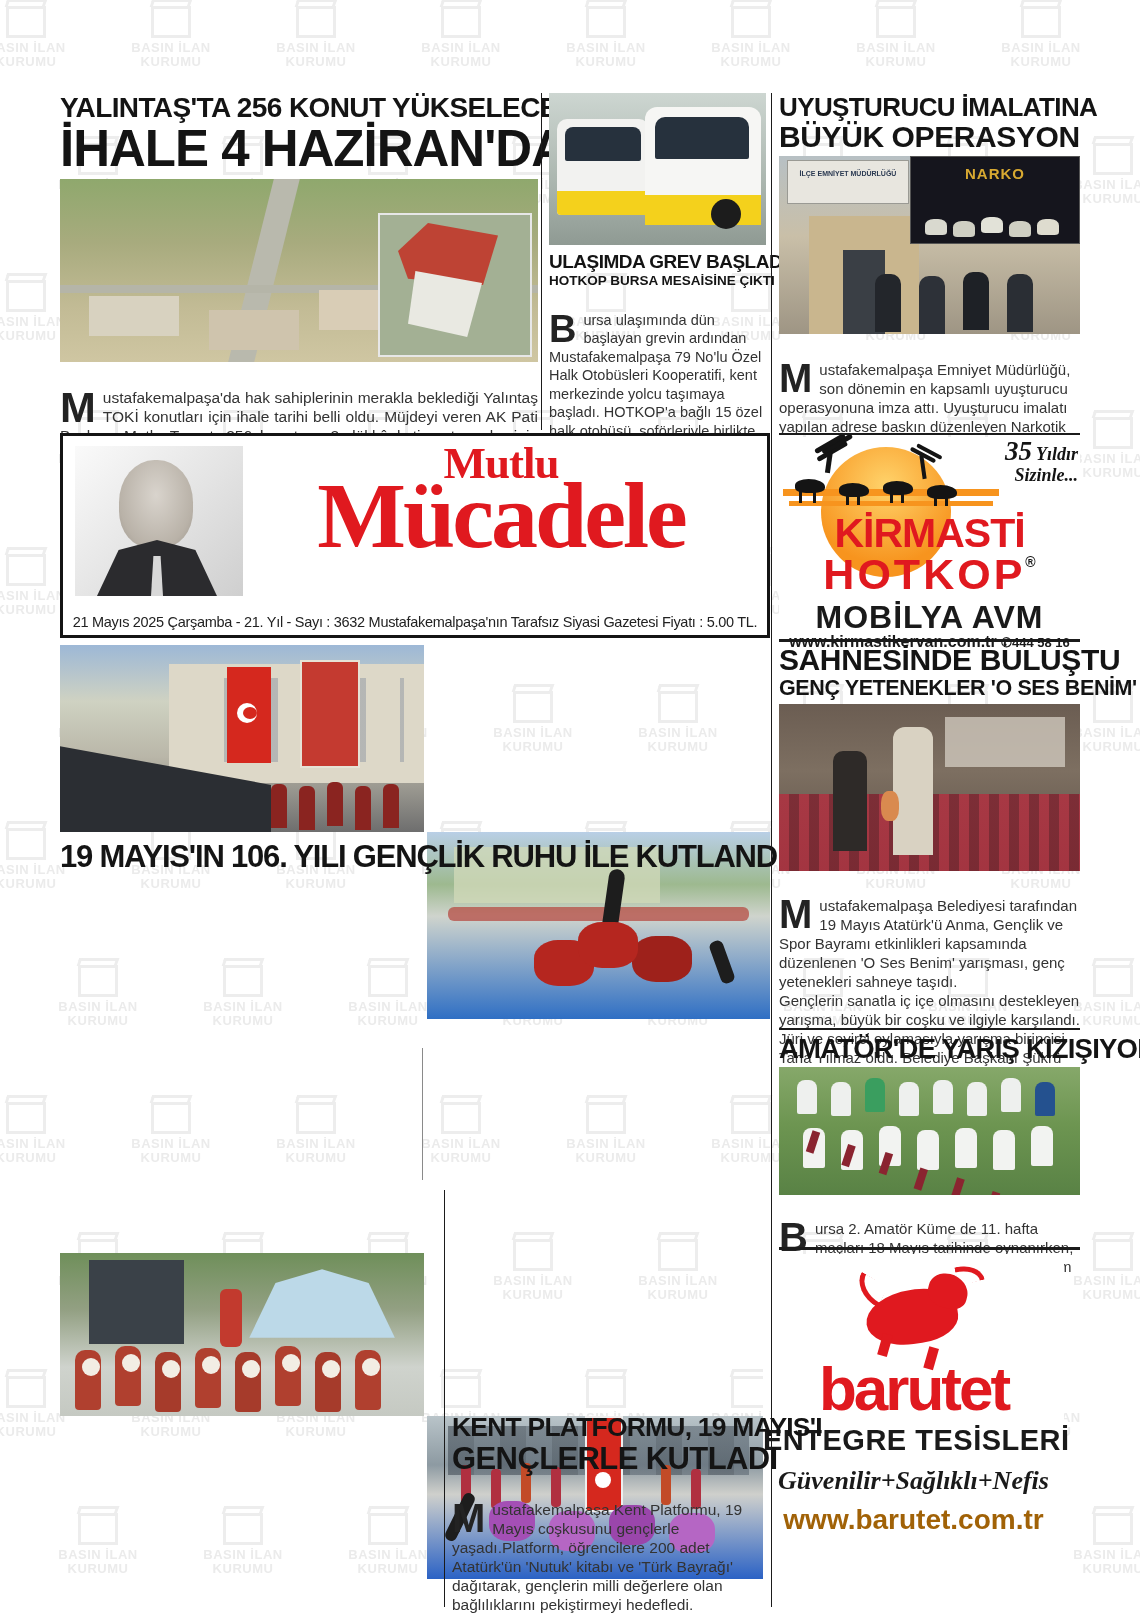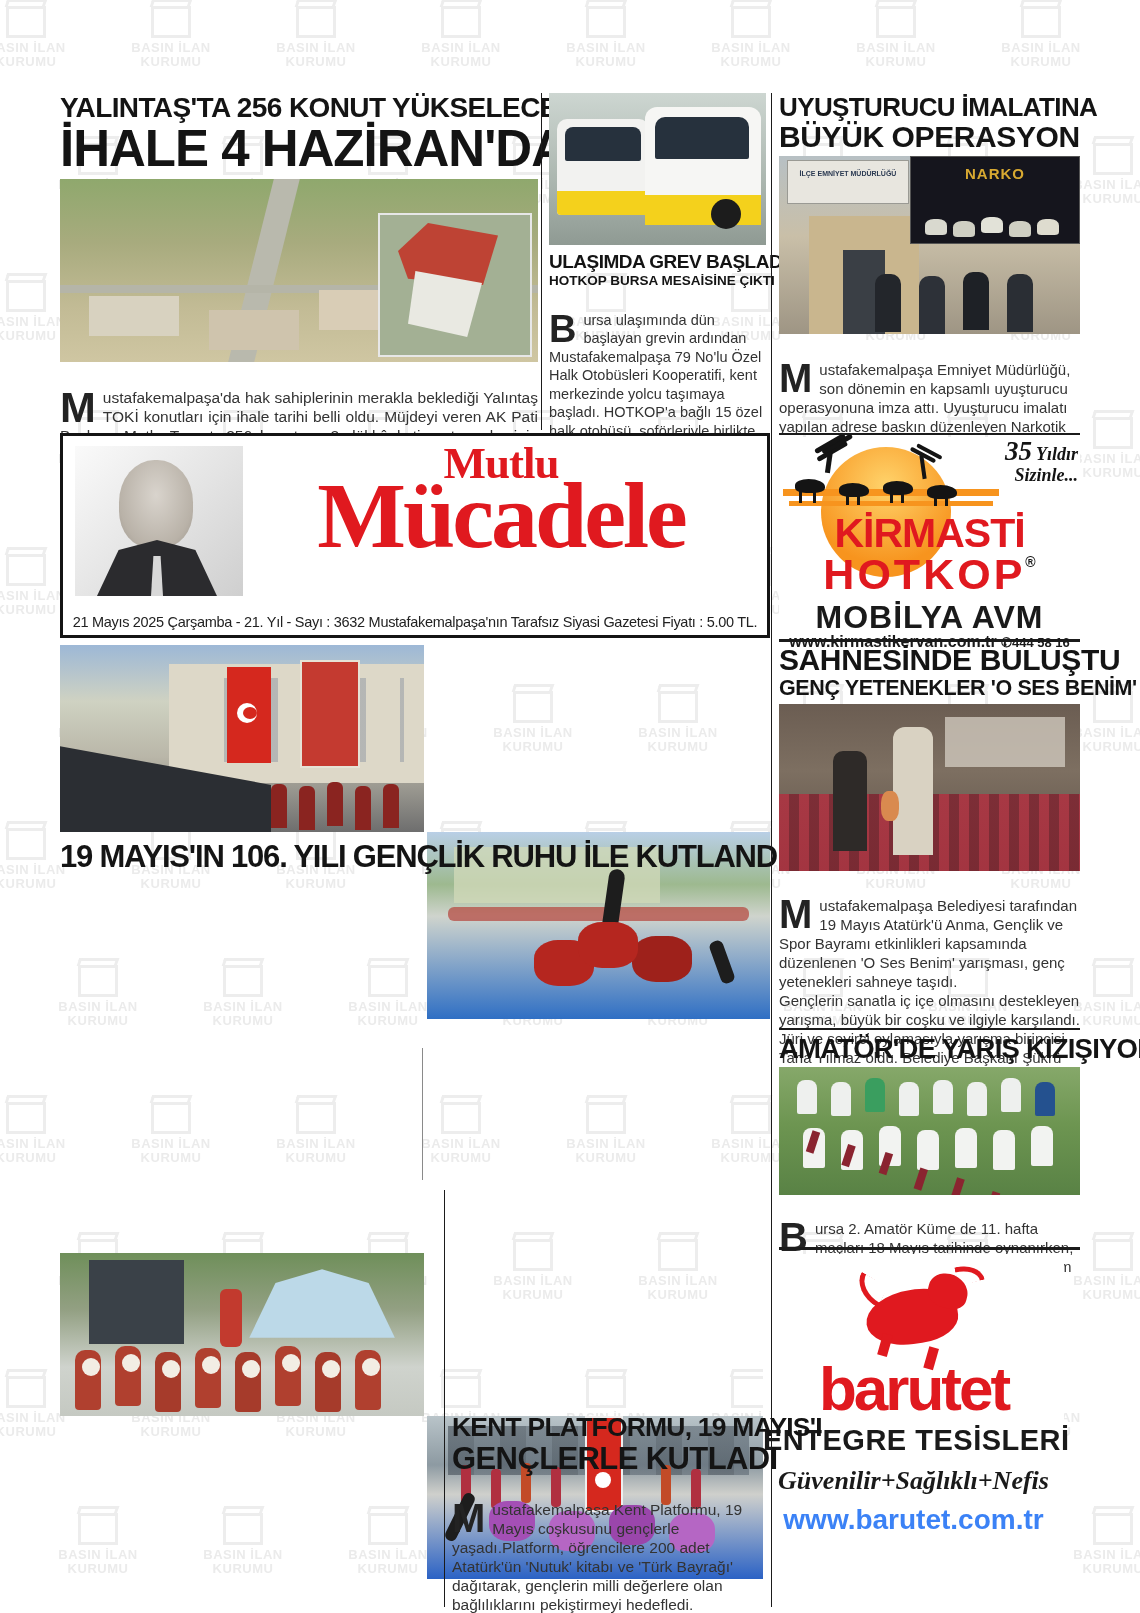--- a/index.html
+++ b/index.html
@@ -699,21 +699,21 @@
     <div style="position:relative;width:140px;height:100px;margin:6px auto 0;">
       <div class="abs" style="left:22px;top:30px;width:92px;height:54px;background:#e0191f;border-radius:55% 45% 45% 50%;transform:rotate(-8deg);"></div>
       <div class="abs" style="left:84px;top:14px;width:40px;height:34px;background:#e0191f;border-radius:50% 60% 40% 50%;transform:rotate(14deg);"></div>
       <div class="abs" style="left:112px;top:4px;width:22px;height:14px;border:5px solid #e0191f;border-bottom:none;border-left:none;border-radius:0 100% 0 0;transform:rotate(-14deg);"></div>
       <div class="abs" style="left:10px;top:18px;width:26px;height:18px;border:5px solid #e0191f;border-top:none;border-right:none;border-radius:0 0 0 100%;transform:rotate(30deg);"></div>
       <div class="abs" style="left:36px;top:74px;width:10px;height:22px;background:#e0191f;transform:rotate(16deg);box-shadow:48px 0 0 #e0191f;"></div>
     </div>
     <div class="red nowrap" style="font-weight:bold;font-size:62px;line-height:58px;letter-spacing:-3px;">barutet</div>
     <div class="nowrap" style="font-weight:bold;font-size:29px;line-height:44px;letter-spacing:0.5px;color:#1a1a1a;">ENTEGRE TESİSLERİ</div>
     <div class="serif nowrap" style="font-weight:bold;font-style:italic;font-size:26px;line-height:38px;color:#1a1a1a;">Güvenilir+Sağlıklı+Nefis</div>
-    <div class="nowrap" style="font-weight:bold;font-size:28px;line-height:40px;color:#3b82f6;">www.barutet.com.tr</div>
+    <div class="nowrap" style="font-weight:bold;font-size:28px;line-height:40px;color:#a16207;">www.barutet.com.tr</div>
   </div>
 
   <div class="vline" style="left:444px;top:1190px;height:417px;"></div>
 
   <div class="abs z1" style="left:452px;top:1412px;width:318px;">
     <div class="hl nowrap" style="font-size:26.5px;line-height:30px;letter-spacing:-0.8px;">KENT PLATFORMU, 19 MAYIS'I</div>
     <div class="hl nowrap" style="font-size:31px;line-height:34px;letter-spacing:-0.6px;">GENÇLERLE KUTLADI</div>
     <div class="body" style="margin-top:5px;text-align:left;">
       <span class="dc" style="font-size:40px;line-height:31px;">M</span><span>ustafakemalpaşa Kent Platformu, 19 Mayıs coşkusunu gençlerle yaşadı.Platform, öğrencilere 200 adet Atatürk'ün 'Nutuk' kitabı ve 'Türk Bayrağı' dağıtarak, gençlerin milli değerlere olan bağlılıklarını pekiştirmeyi hedefledi.</span>
       

